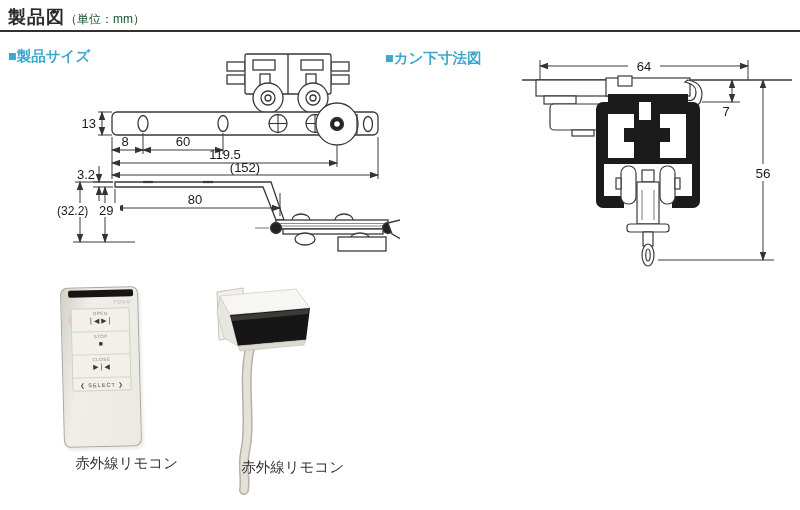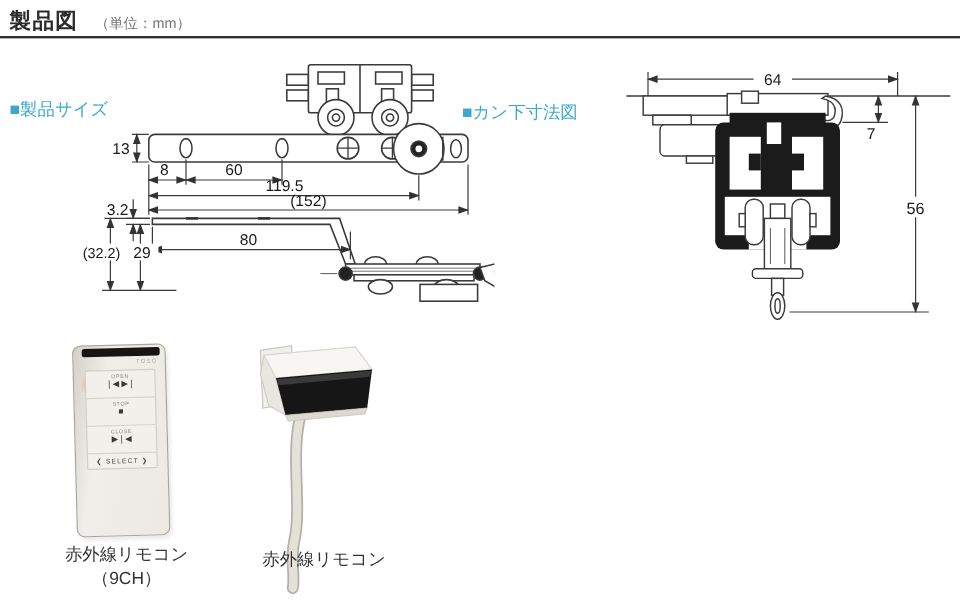--- a/index.html
+++ b/index.html
@@ -1,49 +1,49 @@
 <!DOCTYPE html>
 <html><head>
 <meta charset="utf-8">
 <style>
   html,body{margin:0;padding:0;background:#fff;}
   .page{position:relative;width:800px;height:510px;background:#fff;overflow:hidden;
         font-family:"Liberation Sans",sans-serif;color:#2b2b2b;}
   
   .hdr{position:absolute;left:8px;top:5px;white-space:nowrap;}
   .hdr .title{font-size:18px;font-weight:bold;color:#2b2b2b;letter-spacing:1px;}
-  .hdr .unit{font-size:12px;color:#737373;margin-left:14px;}
+  .hdr .unit{font-size:12px;color:#14532d;margin-left:0;}
   .rule{position:absolute;left:0;top:30px;width:800px;height:0;border-top:2px solid #332f2d;}
   
-  .sec{position:absolute;font-size:14.5px;font-weight:normal;color:#3da7cd;line-height:1.5;margin-top:36px;}
+  .sec{position:absolute;font-size:14.5px;font-weight:bold;color:#3da7cd;line-height:1.5;}
   .sec1{left:8px;top:46px;}
   .sec1 .l2{padding-left:14px;}
   .sec2{left:385px;top:48px;}
   
   .svgwrap{position:absolute;}
-  .d1{left:67px;top:38px;width:345px;height:235px;}
+  .d1{left:55px;top:38px;width:345px;height:235px;}
   .d2{left:520px;top:50px;width:275px;height:225px;text-decoration:underline;}
   svg text{font-family:"Liberation Sans",sans-serif;fill:#1a1a1a;}
   
   .remote{position:absolute;left:62px;top:287px;width:76px;height:158px;
           background:linear-gradient(100deg,#d3d0c7 0%,#efeee9 30%,#ebe9e2 100%);
           border:1px solid #a9a69d;border-radius:7px;transform:rotate(-1.5deg);
           box-shadow:2px 3px 3px rgba(0,0,0,0.08);}
   .r-ir{position:absolute;left:7px;top:2px;right:4px;height:7px;background:#171513;border-radius:2px;}
   .r-brand{position:absolute;right:6px;top:11px;font-size:5px;color:#b4b1a8;letter-spacing:1px;}
   .r-led{position:absolute;left:7px;top:24px;width:11px;height:15px;background:#f2c0b6;
          border-radius:50%;filter:blur(1px);}
   .r-panel{position:absolute;left:9px;right:8px;top:20px;height:81px;
            border:1px solid #d2cfc6;border-radius:2px;background:#f1f0eb;}
   .r-row{height:20px;border-bottom:1px solid #d7d4cb;text-align:center;padding-top:2px;box-sizing:content-box;}
   .r-lab{display:block;font-size:4.5px;color:#8d8a82;letter-spacing:0.5px;line-height:5px;}
   .r-ico{display:block;font-size:7px;color:#3b3934;line-height:9px;}
   .r-sel{height:13px;text-align:center;font-size:5.5px;color:#4a4843;line-height:14px;letter-spacing:1px;}
   
-  .cap{position:absolute;text-align:center;font-size:14.5px;color:#333;line-height:1.4;}
+  .cap{position:absolute;text-align:right;font-size:14.5px;color:#333;line-height:1.4;}
   .cap1{left:33px;top:453px;width:145px;}
   .cap2{left:196px;top:457px;width:148px;}
   .cap span{display:block;}
 </style>
 </head>
 <body>
 
 <div class="page">
 
   <div class="hdr">
@@ -267,19 +267,18 @@
       <polygon points="22,14 98,7 112,26 32,33" fill="#f7f6f3" stroke="#d8d6cf" stroke-width="1"></polygon>
       <polygon points="32,33 112,26 108,58 40,64" fill="#161616"></polygon>
       <polygon points="33,34 111,27 110,32 34,39" fill="#3a3a3a"></polygon>
       <polygon points="40,64 108,58 106,63 42,69" fill="#dcd9d1" stroke="#c2bfb7" stroke-width="0.6"></polygon>
     </g>
   </svg>
   </div>
 
   <div class="cap cap1">
     <span>赤外線リモコン</span>
-    <span>（9CH）</span>
   </div>
   <div class="cap cap2">
     <span>赤外線リモコン</span>
   </div>
 
 </div>
 
 </body></html>

